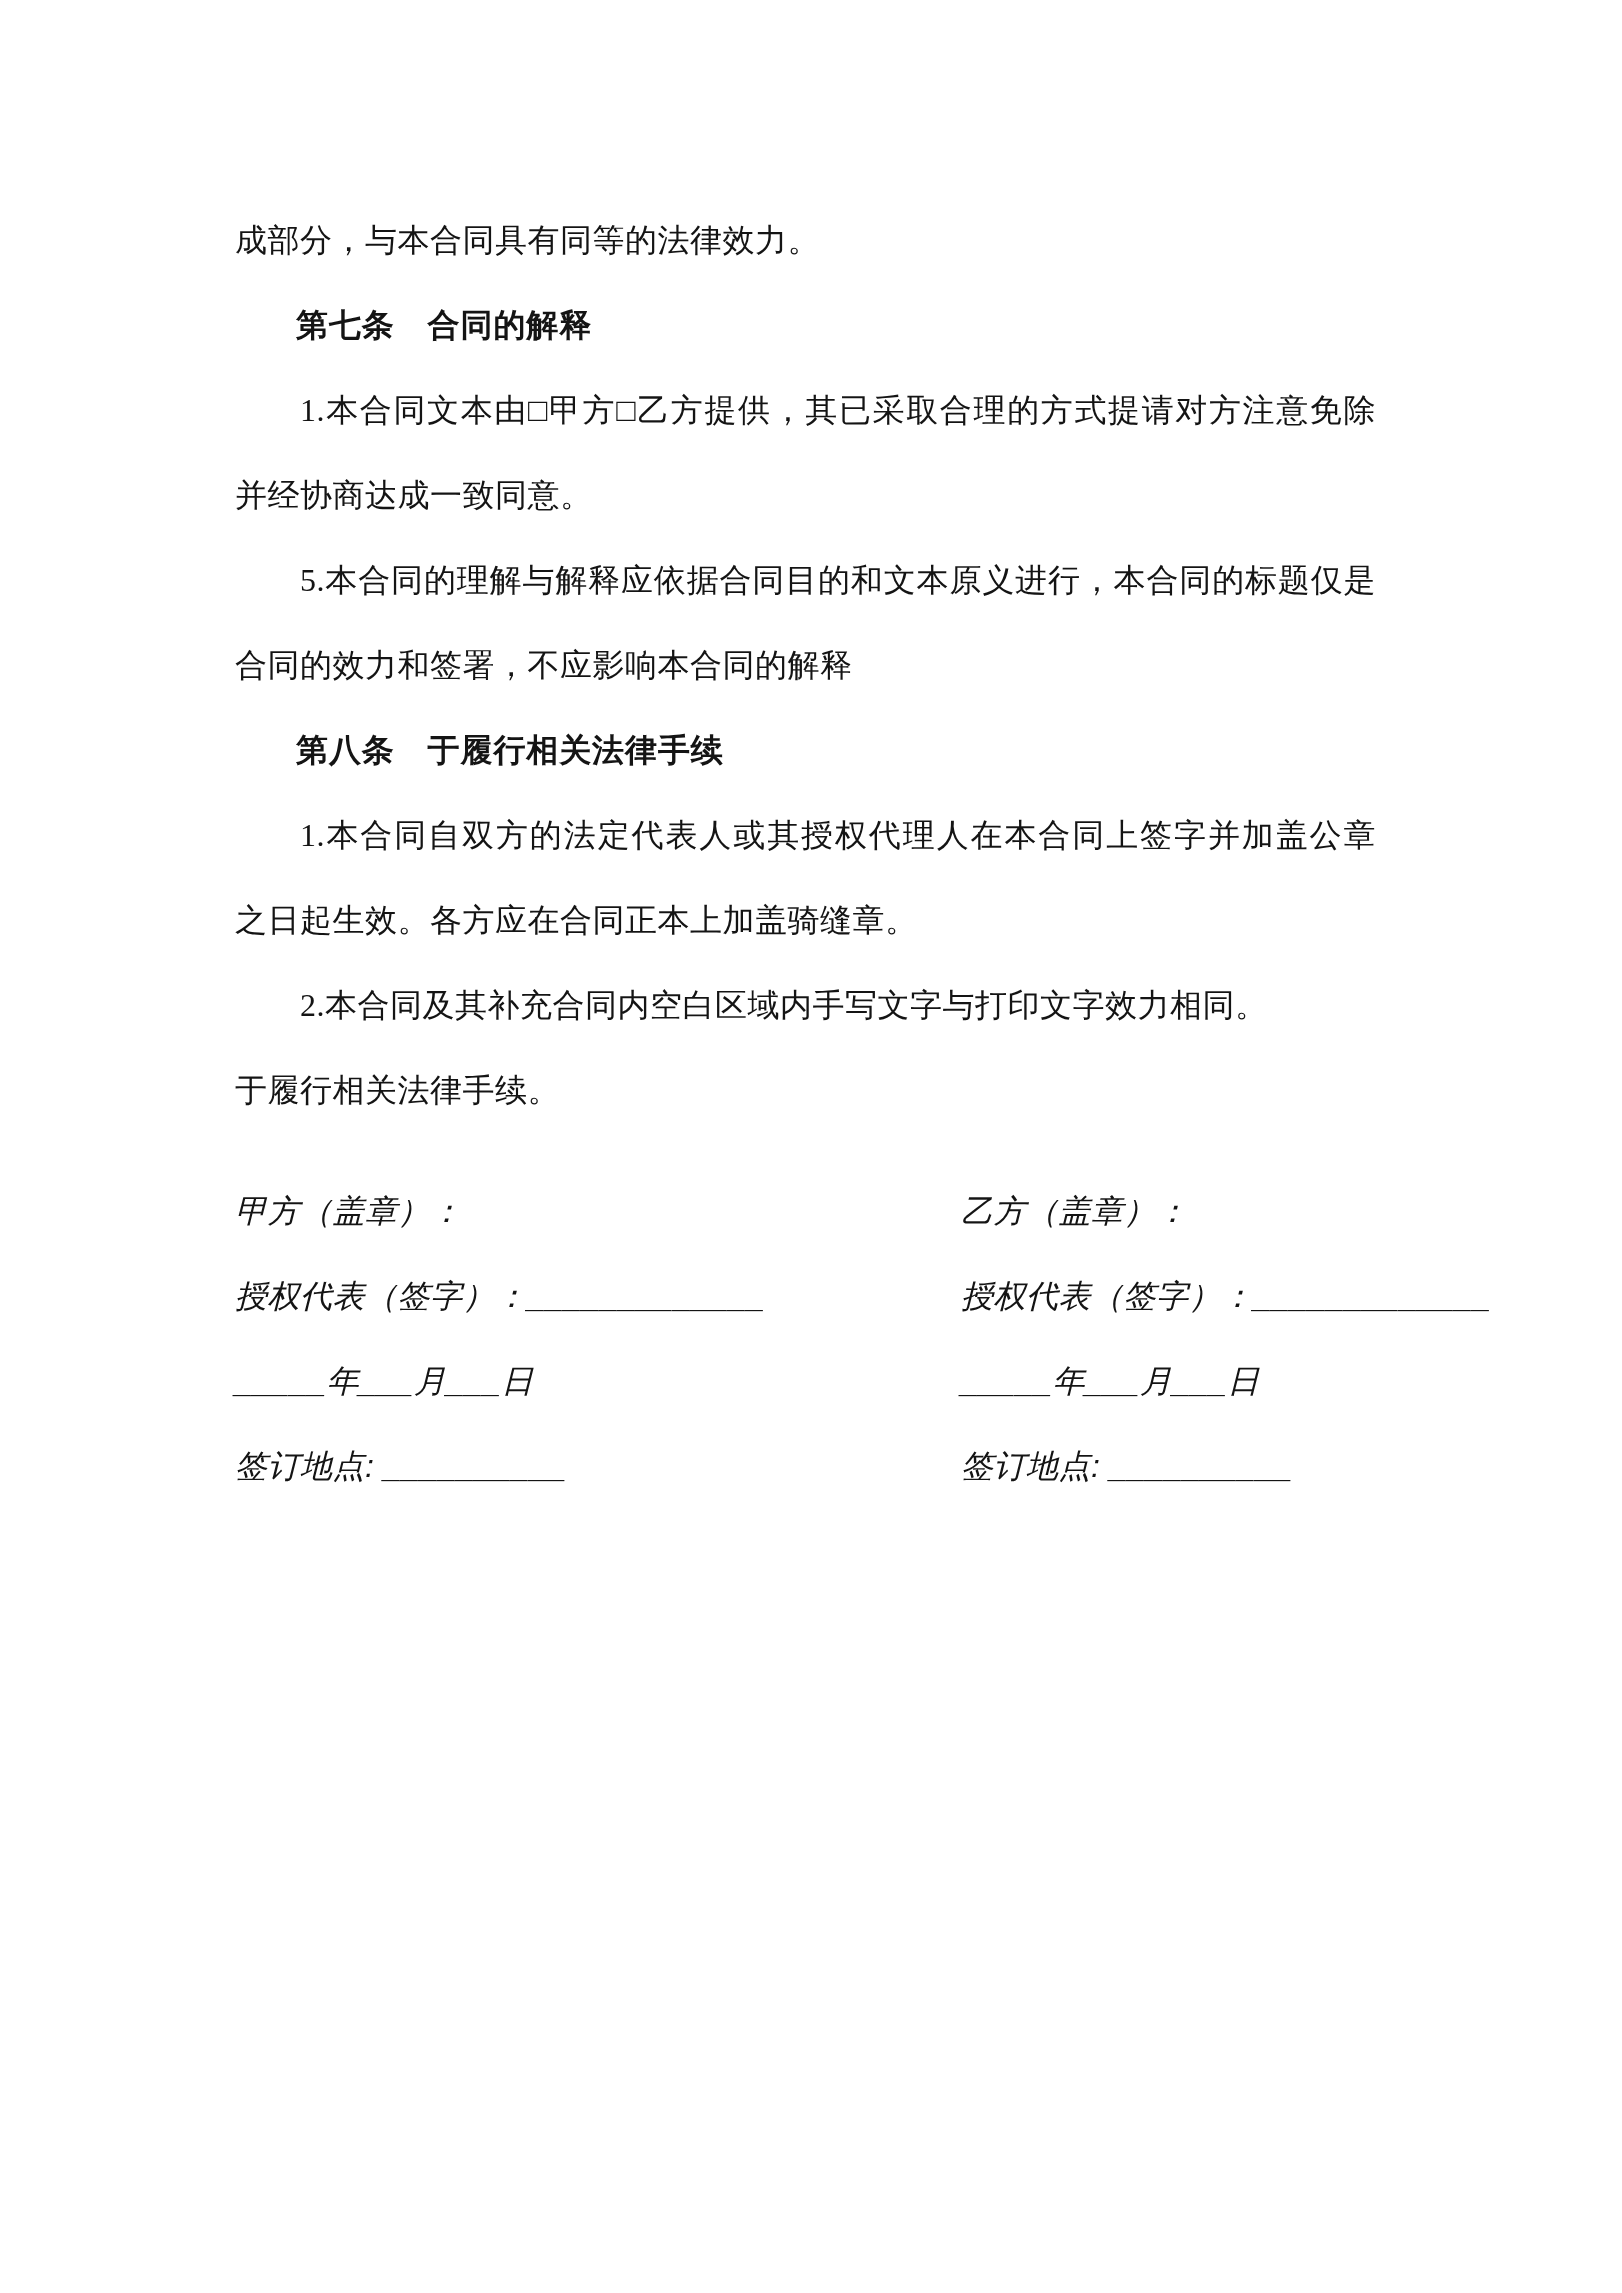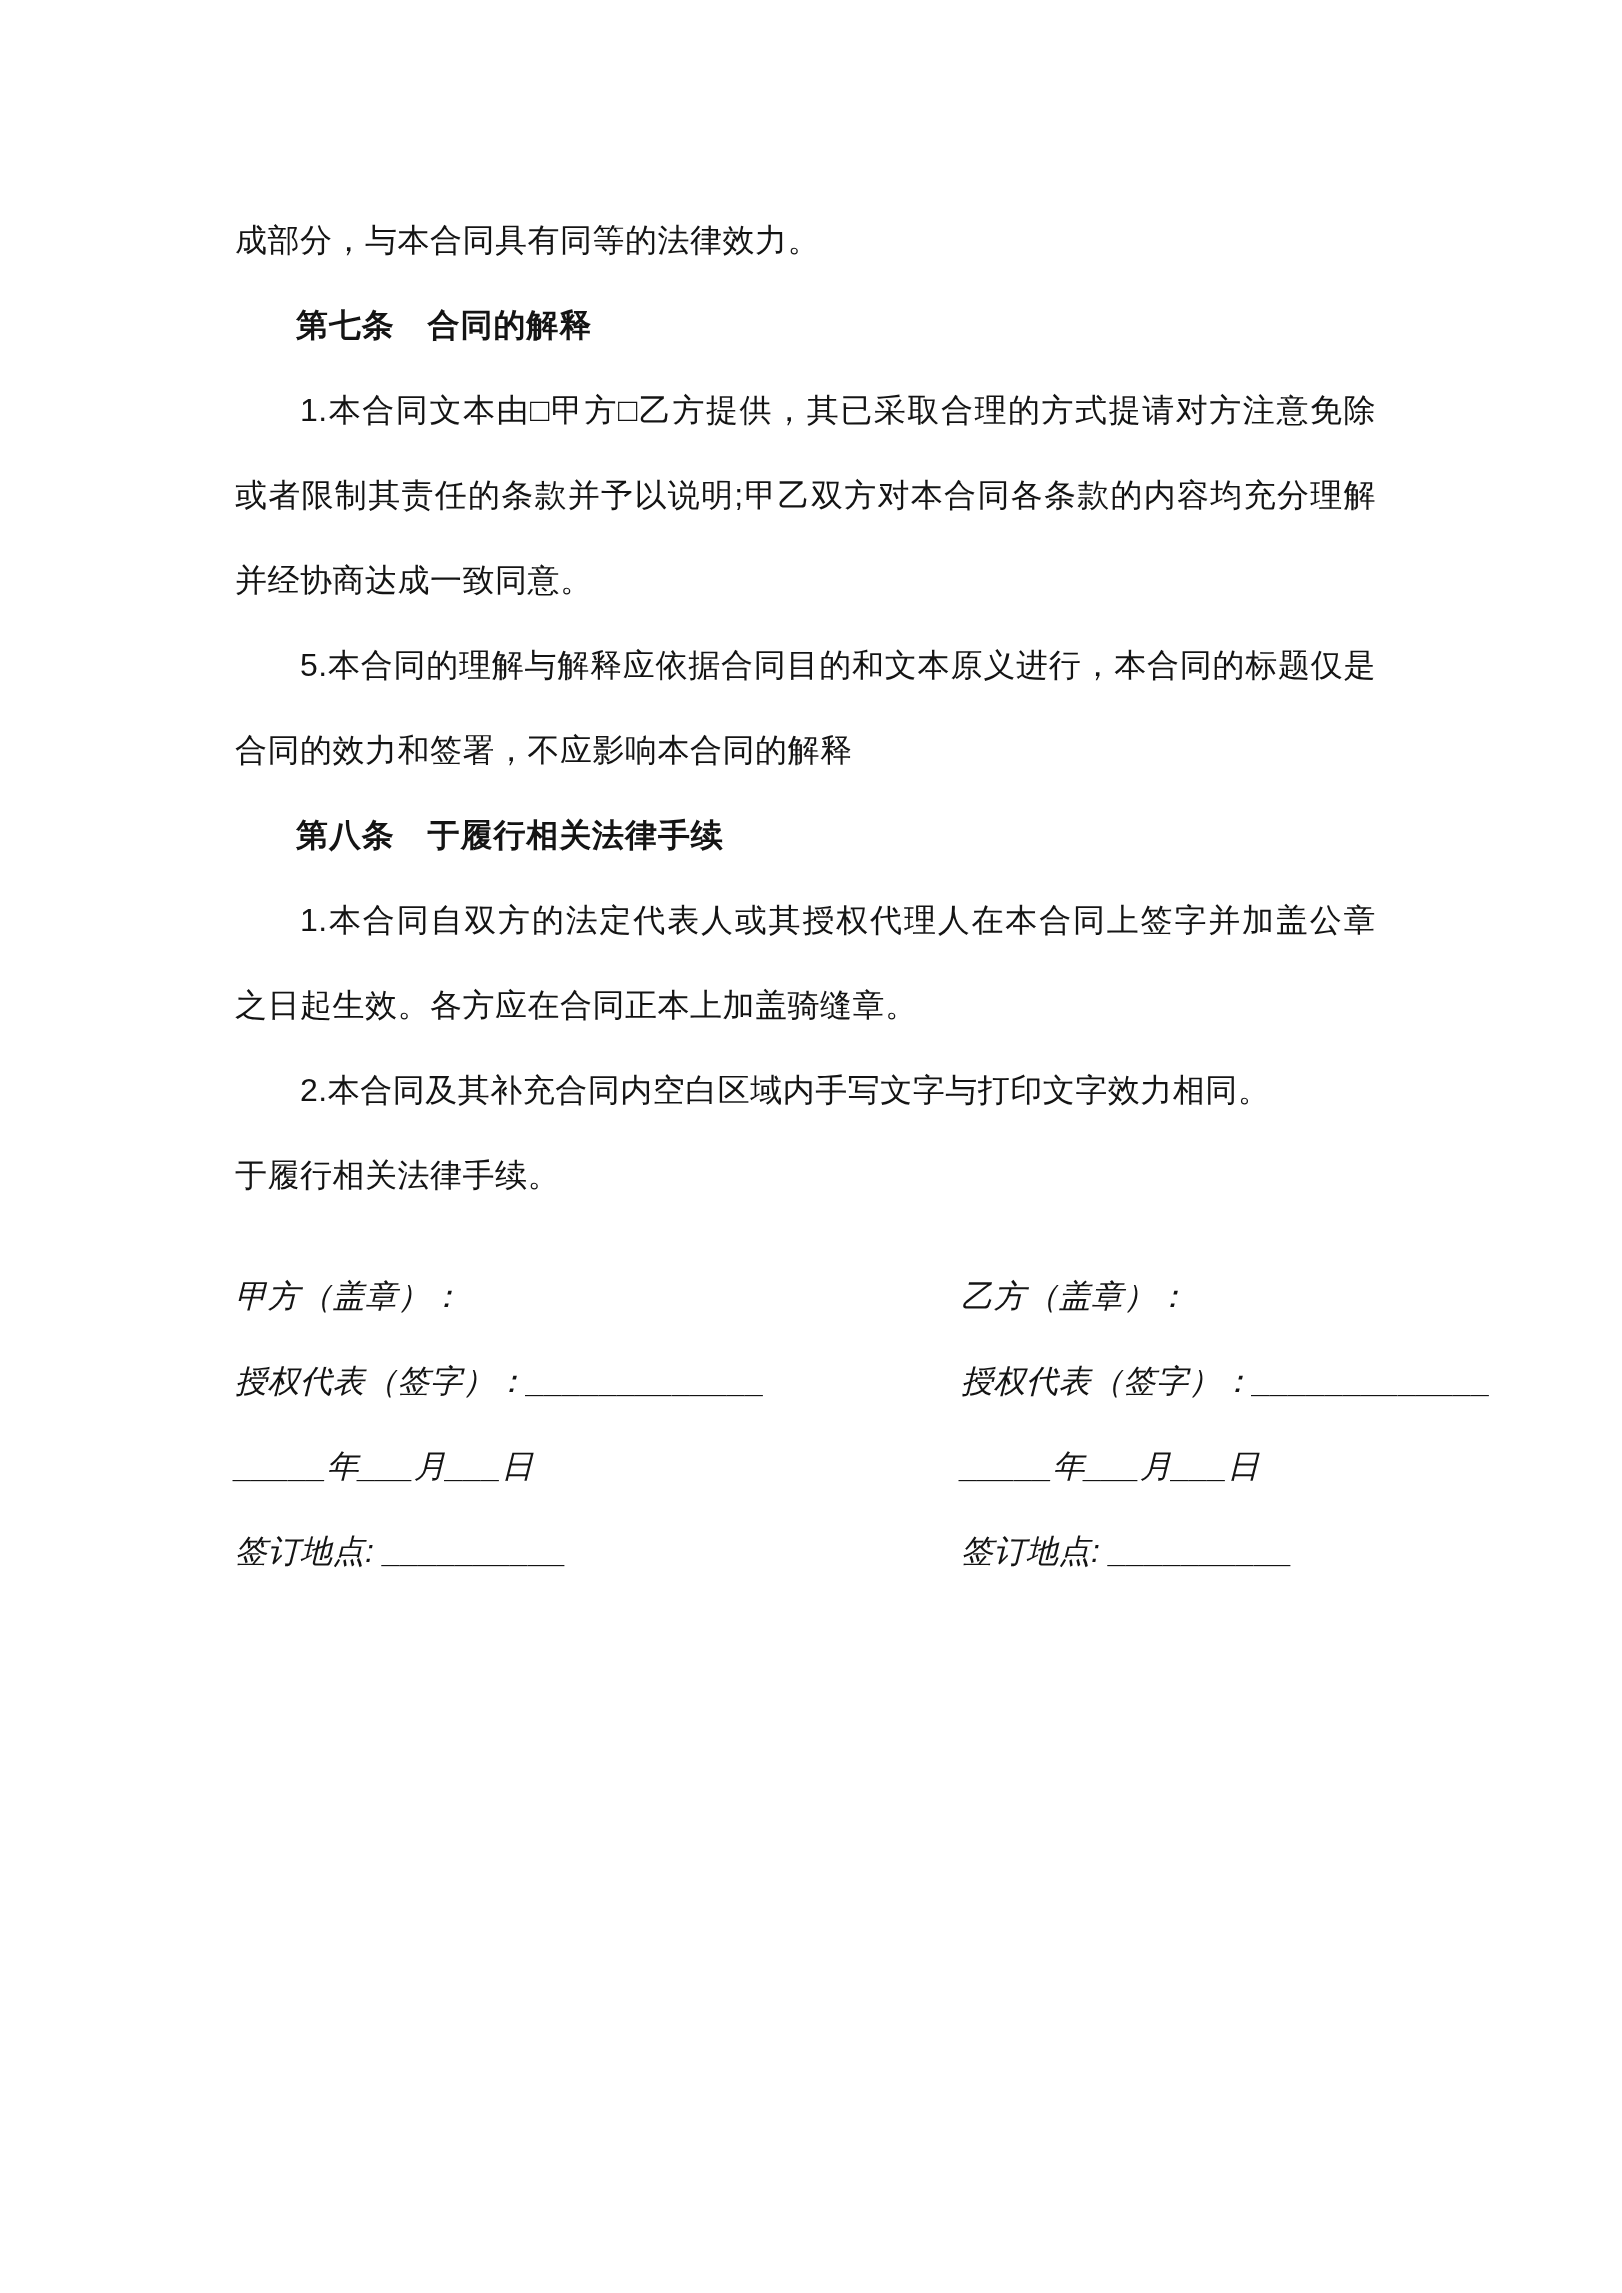--- a/index.html
+++ b/index.html
@@ -29,20 +29,21 @@
     letter-spacing: 0.5px;
   }
   
   .stretch {
     text-align: justify;
     text-align-last: justify;
   }
   
   .ind {
     text-indent: 65px;
+    font-family: Liberation Serif, serif;
   }
   .heading {
     font-weight: bold;
     margin-left: 61px;
     letter-spacing: 0.9px;
   }
   .sign-block {
     margin-top: 36px;
     display: grid;
     grid-template-columns: 726px 1fr;
@@ -56,21 +57,20 @@
 <body>
 
 <div class="page">
   <div class="content">
 
     <div class="line">成部分，与本合同具有同等的法律效力。</div>
 
     <div class="line heading">第七条　合同的解释</div>
 
     <div class="line ind stretch">1.本合同文本由□甲方□乙方提供，其已采取合理的方式提请对方注意免除</div>
-    <div class="line stretch">或者限制其责任的条款并予以说明;甲乙双方对本合同各条款的内容均充分理解</div>
     <div class="line">并经协商达成一致同意。</div>
 
     <div class="line ind stretch">5.本合同的理解与解释应依据合同目的和文本原义进行，本合同的标题仅是</div>
     <div class="line">合同的效力和签署，不应影响本合同的解释</div>
 
     <div class="line heading">第八条　于履行相关法律手续</div>
 
     <div class="line ind stretch">1.本合同自双方的法定代表人或其授权代理人在本合同上签字并加盖公章</div>
     <div class="line">之日起生效。各方应在合同正本上加盖骑缝章。</div>
 

